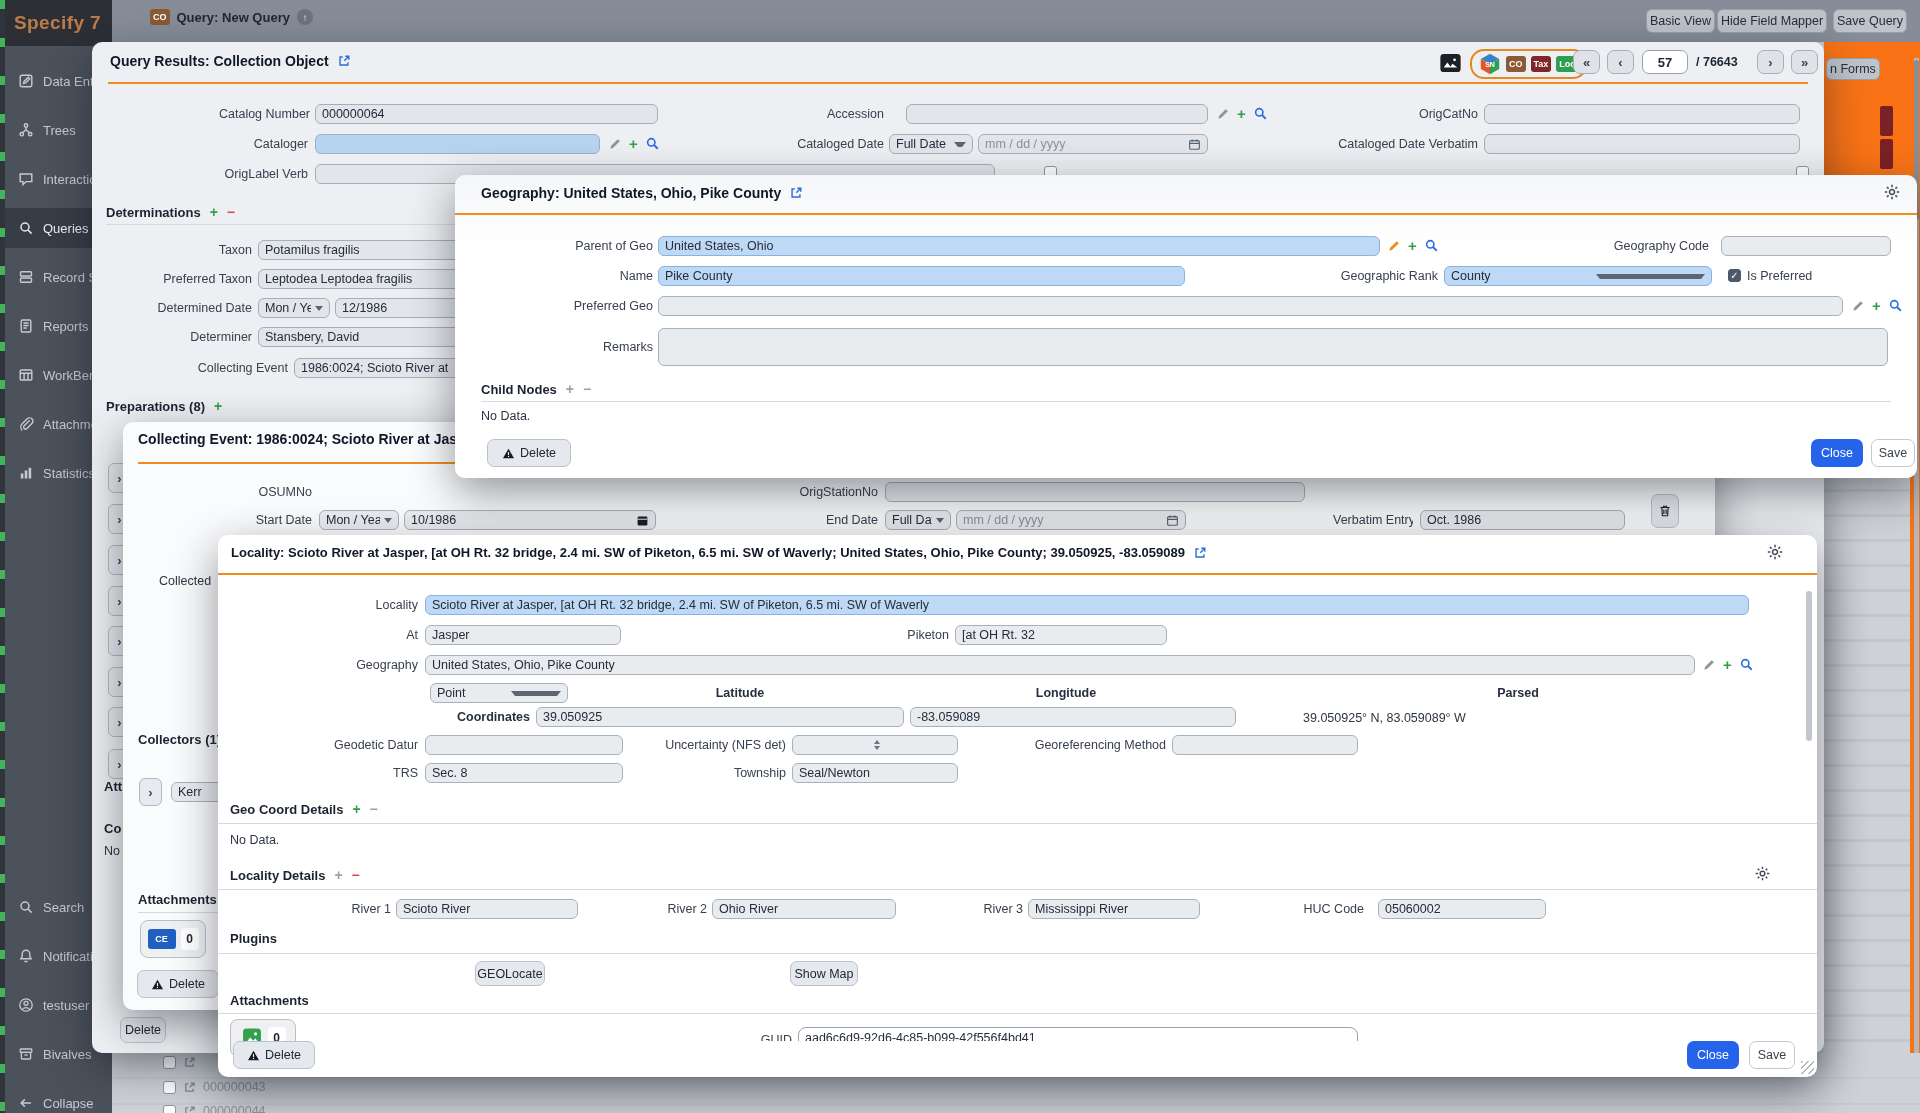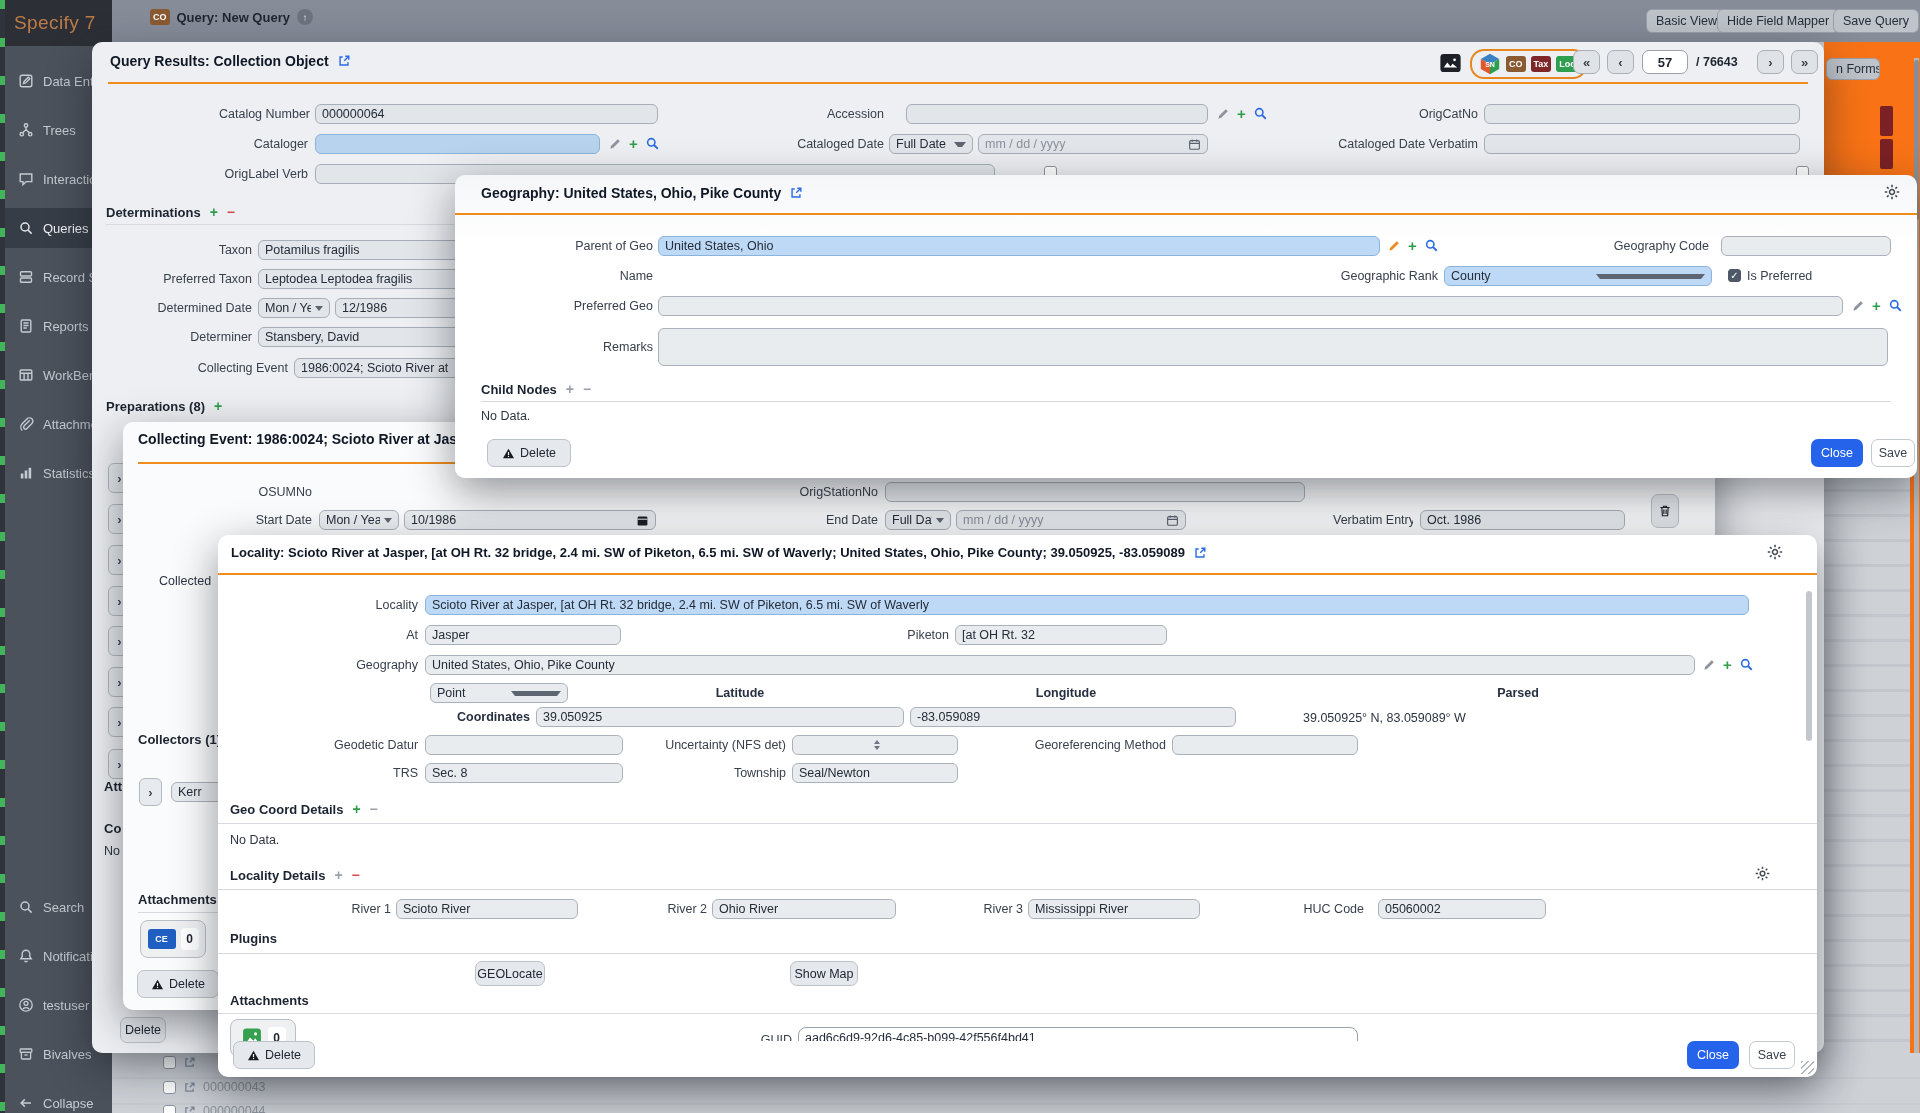--- a/index.html
+++ b/index.html
@@ -3,31 +3,31 @@
 <meta charset="utf-8">
 <style>
   html,body{margin:0;padding:0;background:#9aa0a9;}
   .canvas{position:relative;width:1920px;height:1113px;overflow:hidden;background:#c7cbd1;
     font-family:"Liberation Sans",sans-serif;-webkit-font-smoothing:antialiased;}
   
   .ticks{position:absolute;left:0;top:0;width:5px;height:100%;background:#2f343a;
     background-image:repeating-linear-gradient(to bottom,#43b45c 0 9px,#2f343a 9px 38px);z-index:3;}
   .topbar{position:absolute;left:0;top:0;width:1920px;height:42px;background:#868d99;z-index:1;}
   .logo{position:absolute;left:5px;top:0;width:107px;height:46px;background:#2c3036;color:#bd7c47;
-    font-size:19px;font-weight:400;letter-spacing:.4px;display:flex;align-items:center;padding-left:9px;
+    font-size:19px;font-weight:700;letter-spacing:.4px;display:flex;align-items:center;padding-left:9px;
     box-sizing:border-box;white-space:nowrap;overflow:hidden;z-index:4;}
   .tab{position:absolute;left:150px;top:9px;display:flex;align-items:center;gap:7px;
     color:#1f2631;font-size:13px;font-weight:700;white-space:nowrap;}
   .chip{height:16px;padding:0 3px;border-radius:3px;color:#fff;font-size:9px;font-weight:700;
     display:flex;align-items:center;justify-content:center;flex:none;}
   .circ{width:16px;height:16px;border-radius:50%;background:#6d7480;color:#e8eaee;font-size:10px;
     display:flex;align-items:center;justify-content:center;flex:none;}
   .tbtn{position:absolute;top:9px;height:24px;box-sizing:border-box;border:1px solid #9aa0a9;
     background:#bfc4cb;border-radius:6px;color:#262e3a;font-size:12.5px;display:flex;align-items:center;
-    padding:0 9px;white-space:nowrap;}
+    padding:0 3px;white-space:nowrap;}
   .sidebar{position:absolute;left:5px;top:46px;width:107px;bottom:0;background:#4c525b;z-index:2;}
   .side-item{position:absolute;left:0;width:107px;height:40px;display:flex;align-items:center;gap:9px;
     padding-left:13px;box-sizing:border-box;color:#c6cbd2;font-size:13px;white-space:nowrap;overflow:hidden;}
   .side-item.active{background:#373d46;}
   .icn{width:16px;height:16px;flex:none;}
   
   .bg-right{position:absolute;left:1824px;top:42px;width:96px;bottom:0;background:#f97316;z-index:1;}
   .bg-rows{position:absolute;background-image:repeating-linear-gradient(to bottom,#ced2d7 0 22px,#c3c7cd 22px 25px);}
   .redblk{position:absolute;width:13px;height:30px;background:#7a2125;border-radius:2px;}
   .bg-bottom{position:absolute;left:112px;top:1053px;right:0;bottom:0;background:#c7cbd1;z-index:1;
@@ -498,20 +498,23 @@
           <circle cx="6.7" cy="6.7" r="3.9" fill="none" stroke="#2b6be4" stroke-width="1.7"></circle>
           <path d="m9.6 9.6 4 4" stroke="#2b6be4" stroke-width="1.9"></path>
         </svg>
       </div>
     <div class="lbl" style="left:1140px;top:61px;width:114px">Geography Code</div>
     <div class="fld" style="left:1266px;top:61px;width:170px">
         <span></span>
       </div>
 
     <div class="lbl" style="left:98px;top:91px;width:100px">Name</div>
+    <div class="fld blue" style="left:203px;top:91px;width:527px">
+        <span>Pike County</span>
+      </div>
     <div class="lbl" style="left:880px;top:91px;width:103px">Geographic Rank</div>
     <div class="fld blue" style="left:989px;top:91px;width:268px">
         <span>County</span>
         <span class="chev"></span>
       </div>
     <span class="cb abs on" style="left:1273px;top:94px">✓</span>
     <div class="lbl l" style="left:1292px;top:91px;width:80px">Is Preferred</div>
 
     <div class="lbl" style="left:78px;top:121px;width:120px">Preferred Geo</div>
     <div class="fld" style="left:203px;top:121px;width:1185px">

